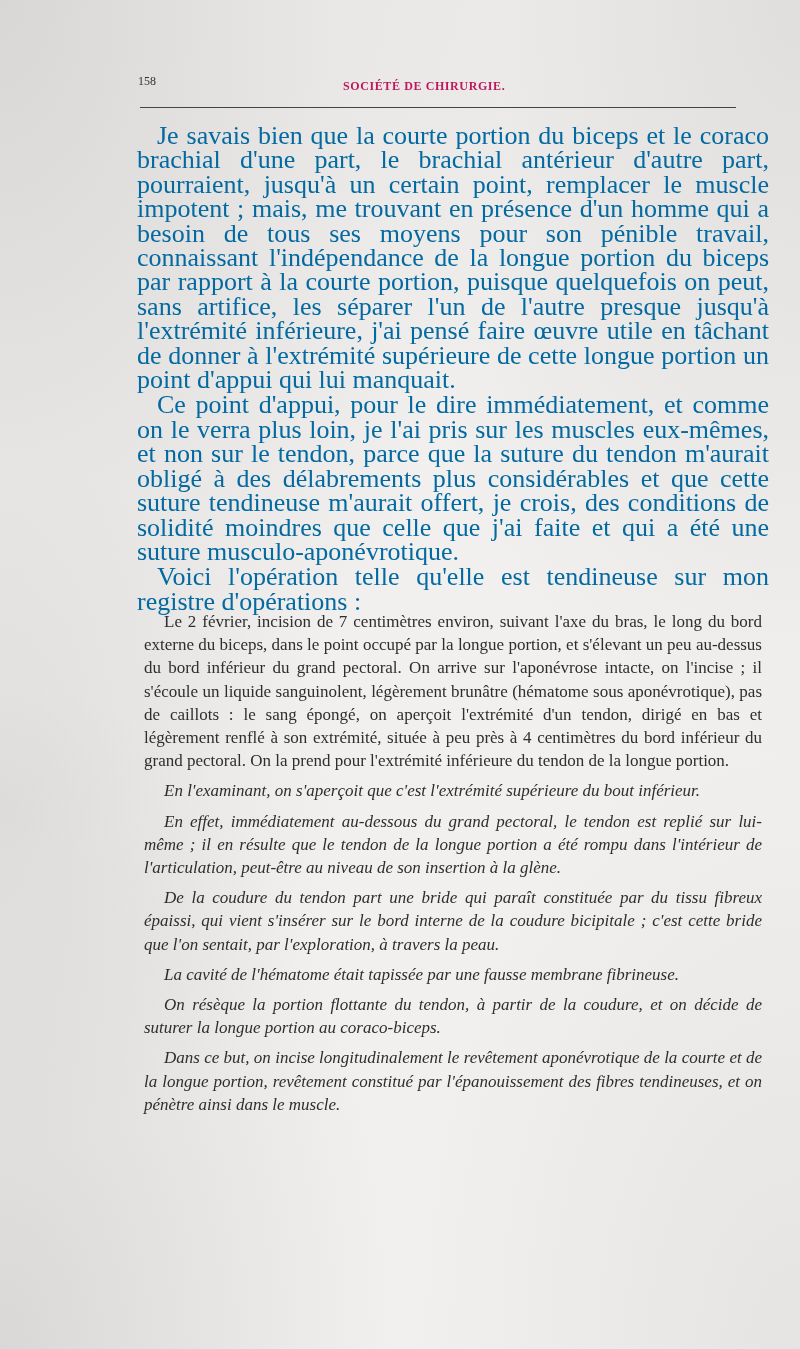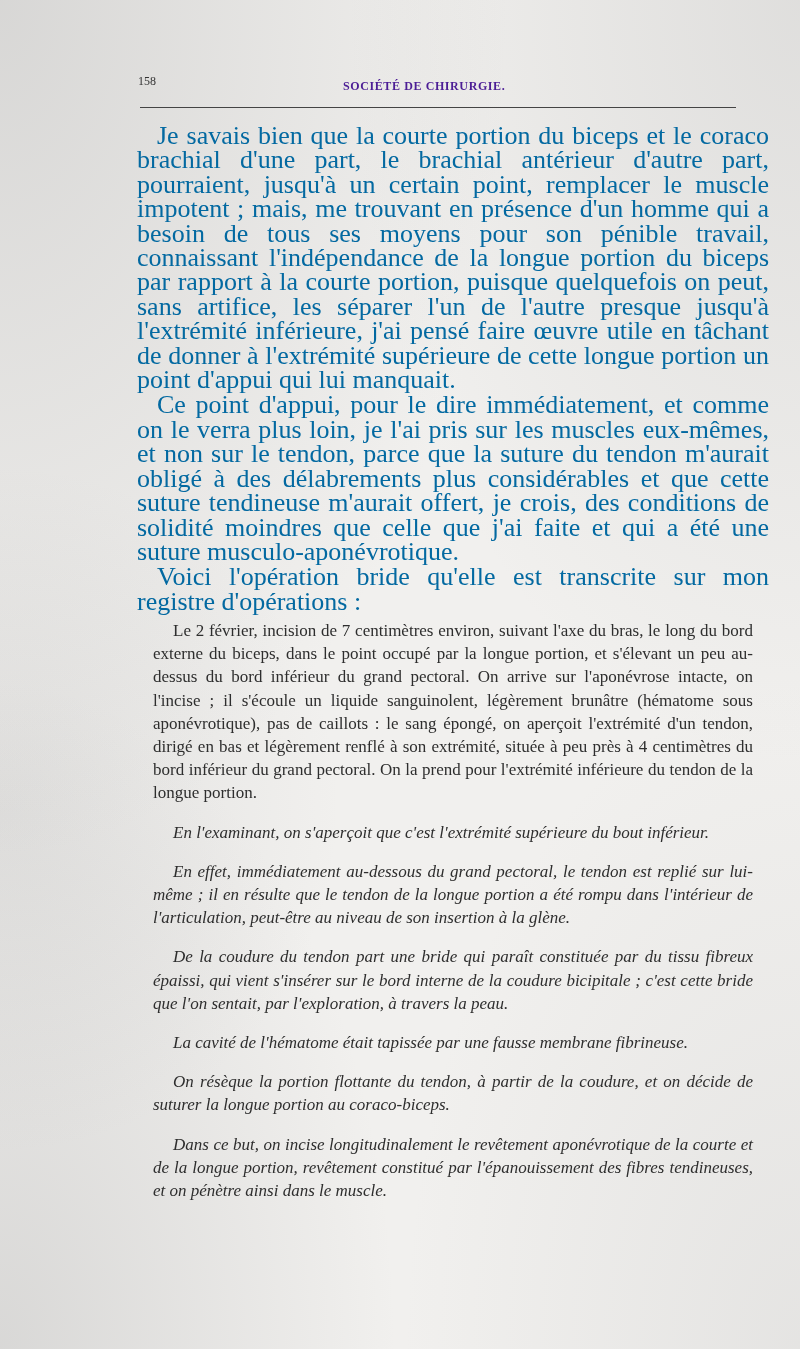--- a/index.html
+++ b/index.html
@@ -18,55 +18,55 @@
     }
     .page { position: absolute; left: 0; top: 0; width: 800px; height: 1349px; }
     .running-head {
       position: absolute; left: 138px; top: 74px; width: 600px; height: 24px;
     }
     .page-number {
       position: absolute; left: 0; top: 0; font-size: 12px; color: #333;
     }
     .header-title {
       position: absolute; left: 205px; top: 5px;
-      font-size: 12px; font-weight: bold; letter-spacing: 0.6px; color: #4c1d95;
+      font-size: 12px; font-weight: bold; letter-spacing: 0.6px; color: #be185d;
     }
     .header-rule {
       position: absolute; left: 140px; top: 107px; width: 596px; height: 0;
       border-top: 1.6px solid #444;
     }
     .body-text {
       position: absolute; left: 137px; top: 124px; width: 632px;
       font-size: 26px; line-height: 24.4px; color: #0369a1;
       text-align: justify;
     }
     .body-text p { margin: 0; text-indent: 20px; }
     .body-text p + p { margin-top: 1px; }
     .quote-text {
       position: absolute; left: 137px; top: 603px; width: 632px;
       font-size: 17px; line-height: 23.2px; color: #2e2e2e;
       text-align: justify;
     }
-    .quote-text p { margin: 16px; text-indent: 20px; }
+    .quote-text p { margin: 7px; text-indent: 20px; }
     .quote-text p + p { margin-top: 2px; font-style: italic; }
   </style>
 </head>
 <body>
 
 <div class="page">
   <div class="running-head">
     <span class="page-number">158</span>
     <span class="header-title">SOCIÉTÉ DE CHIRURGIE.</span>
   </div>
   <div class="header-rule"></div>
 
   <div class="body-text">
     <p>Je savais bien que la courte portion du biceps et le coraco brachial d'une part, le brachial antérieur d'autre part, pourraient, jusqu'à un certain point, remplacer le muscle impotent ; mais, me trouvant en présence d'un homme qui a besoin de tous ses moyens pour son pénible travail, connaissant l'indépendance de la longue portion du biceps par rapport à la courte portion, puisque quelquefois on peut, sans artifice, les séparer l'un de l'autre presque jusqu'à l'extrémité inférieure, j'ai pensé faire œuvre utile en tâchant de donner à l'extrémité supérieure de cette longue portion un point d'appui qui lui manquait.</p>
     <p>Ce point d'appui, pour le dire immédiatement, et comme on le verra plus loin, je l'ai pris sur les muscles eux-mêmes, et non sur le tendon, parce que la suture du tendon m'aurait obligé à des délabrements plus considérables et que cette suture tendineuse m'aurait offert, je crois, des conditions de solidité moindres que celle que j'ai faite et qui a été une suture musculo-aponévrotique.</p>
-    <p>Voici l'opération bride qu'elle est transcrite sur mon registre d'opérations :</p>
+    <p>Voici l'opération telle qu'elle est tendineuse sur mon registre d'opérations :</p>
   </div>
 
   <div class="quote-text">
     <p>Le 2 février, incision de 7 centimètres environ, suivant l'axe du bras, le long du bord externe du biceps, dans le point occupé par la longue portion, et s'élevant un peu au-dessus du bord inférieur du grand pectoral. On arrive sur l'aponévrose intacte, on l'incise ; il s'écoule un liquide sanguinolent, légèrement brunâtre (hématome sous aponévrotique), pas de caillots : le sang épongé, on aperçoit l'extrémité d'un tendon, dirigé en bas et légèrement renflé à son extrémité, située à peu près à 4 centimètres du bord inférieur du grand pectoral. On la prend pour l'extrémité inférieure du tendon de la longue portion.</p>
     <p>En l'examinant, on s'aperçoit que c'est l'extrémité supérieure du bout inférieur.</p>
     <p>En effet, immédiatement au-dessous du grand pectoral, le tendon est replié sur lui-même ; il en résulte que le tendon de la longue portion a été rompu dans l'intérieur de l'articulation, peut-être au niveau de son insertion à la glène.</p>
     <p>De la coudure du tendon part une bride qui paraît constituée par du tissu fibreux épaissi, qui vient s'insérer sur le bord interne de la coudure bicipitale ; c'est cette bride que l'on sentait, par l'exploration, à travers la peau.</p>
     <p>La cavité de l'hématome était tapissée par une fausse membrane fibrineuse.</p>
     <p>On résèque la portion flottante du tendon, à partir de la coudure, et on décide de suturer la longue portion au coraco-biceps.</p>
     <p>Dans ce but, on incise longitudinalement le revêtement aponévrotique de la courte et de la longue portion, revêtement constitué par l'épanouissement des fibres tendineuses, et on pénètre ainsi dans le muscle.</p>

